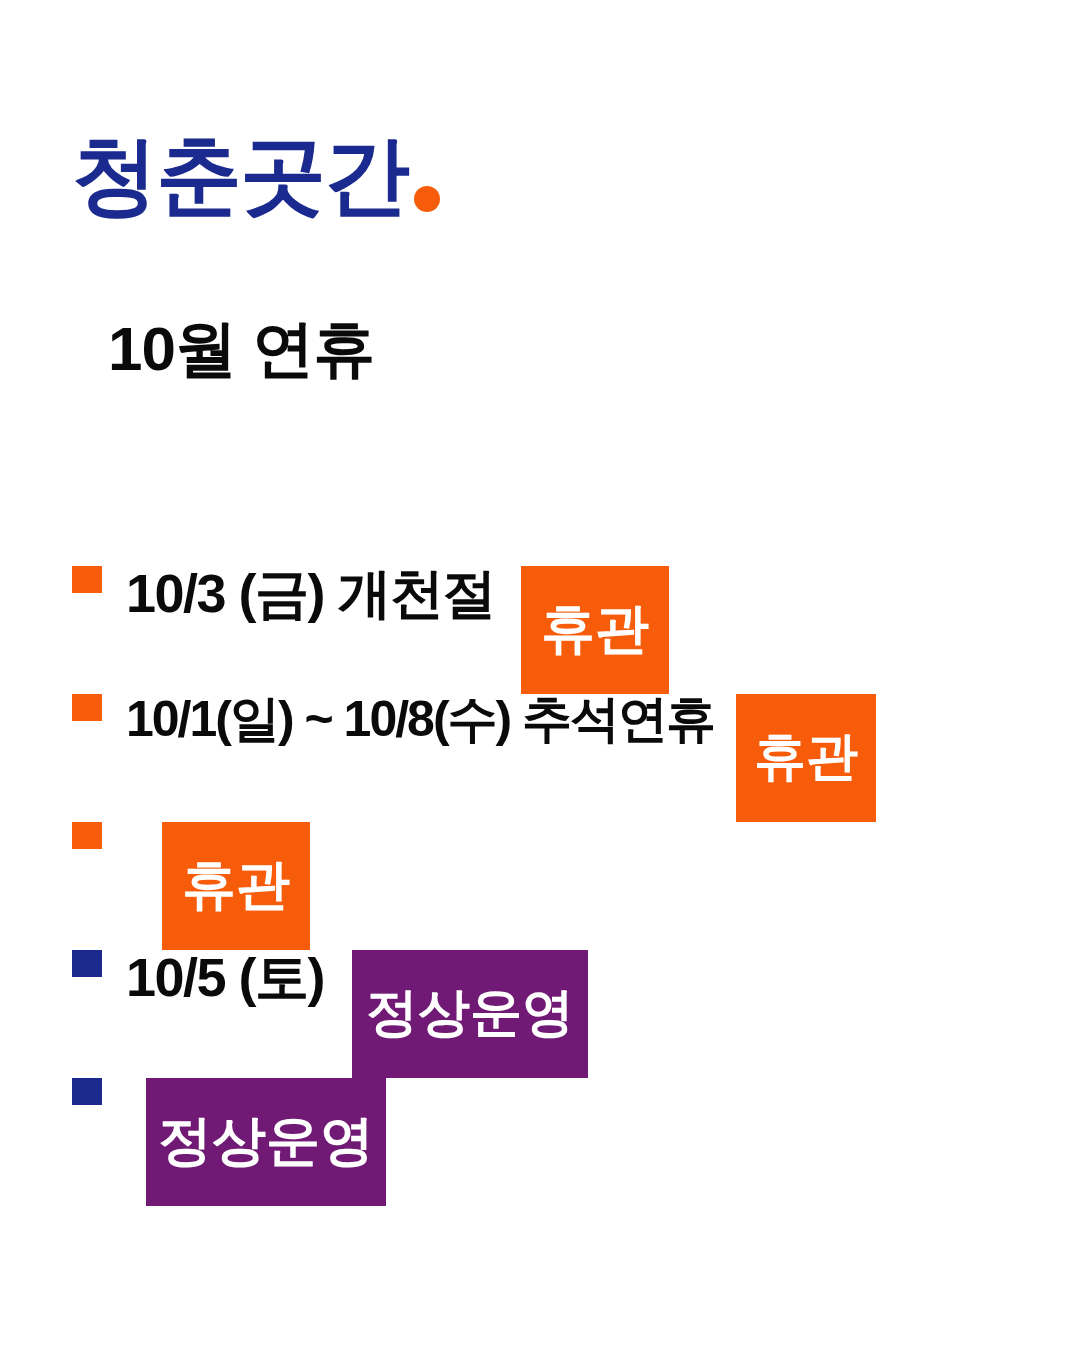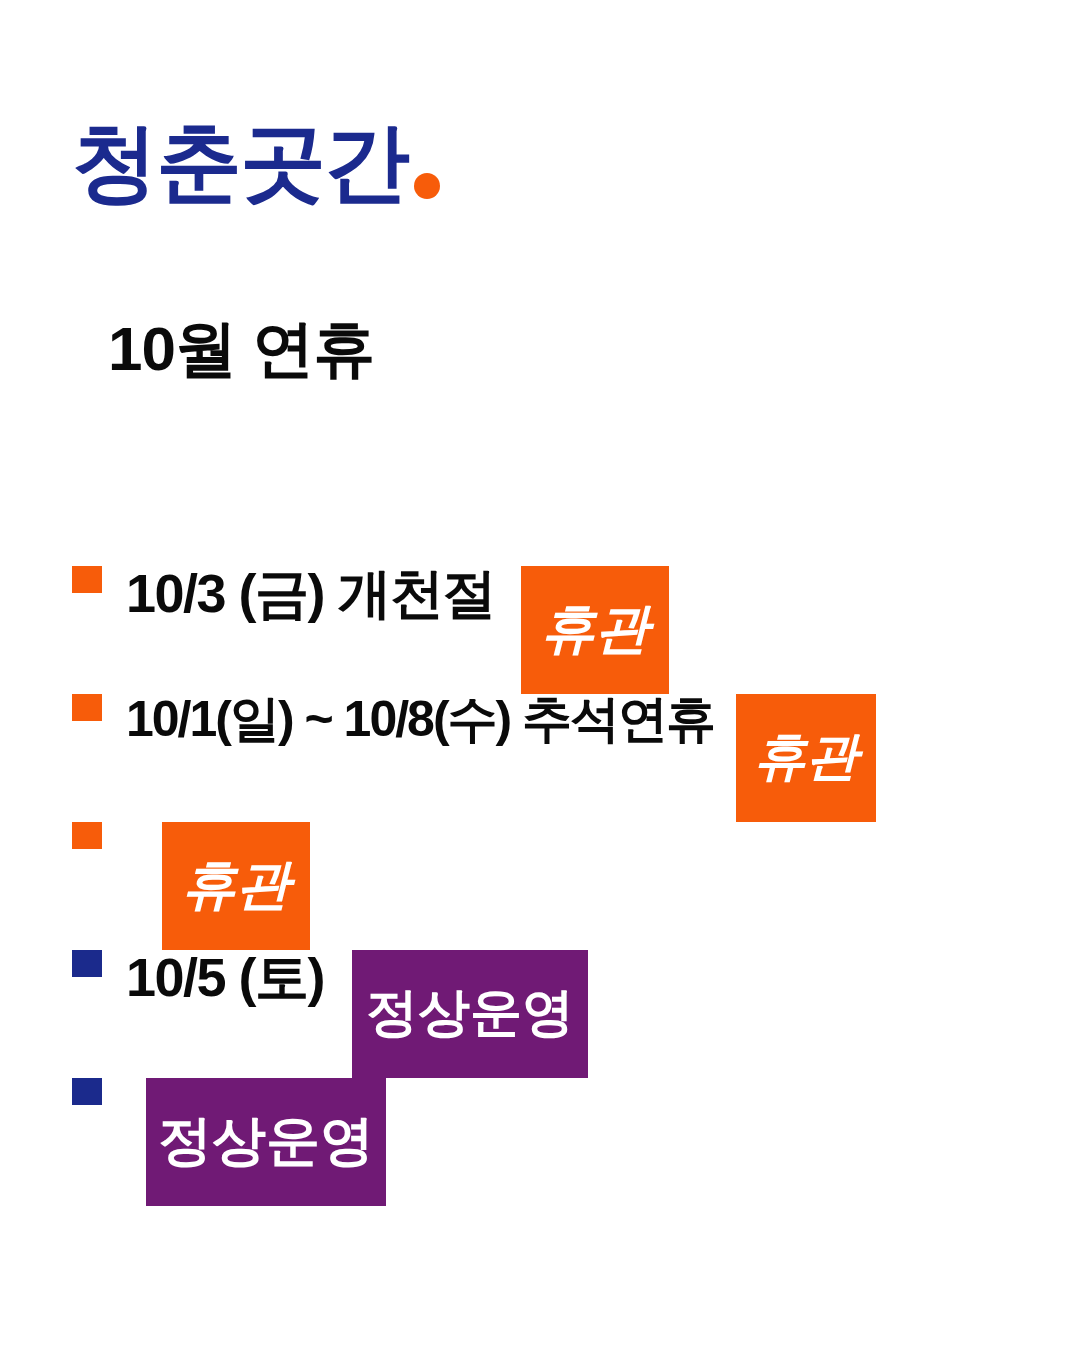--- a/index.html
+++ b/index.html
@@ -21,21 +21,21 @@
     width:1080px;
     height:1350px;
     background:#ffffff;
     padding:0;
   }
 
   
   .brand {
     position:absolute;
     left:72px;
-    top:119px;
+    top:132px;
     display:flex;
     align-items:baseline;
     line-height:1;
   }
   .brand-name {
     font-size:86px;
     font-weight:700;
     color:#1B2A8E;
     letter-spacing:-2px;
     line-height:1;
@@ -102,21 +102,21 @@
   .badge {
     display:inline-flex;
     align-items:center;
     justify-content:center;
     color:#ffffff;
     font-weight:700;
     white-space:nowrap;
     line-height:1;
     flex:0 0 auto;
   }
-  .badge.closed { background:#F75C0A;font-style:italic; }
+  .badge.closed { background:#F75C0A; }
   .badge.open   { background:#701a75; }
 
   
   .badge-r1 { font-size:54px; padding:16px 20px 20px; margin-left:26px; }
   .badge-r2 { font-size:52px; padding:15px 18px 19px; margin-left:22px; }
   .badge-r3 { font-size:54px; padding:16px 20px 20px; margin-left:36px; }
   .badge-r4 { font-size:52px; padding:14px 14px 18px; margin-left:28px; }
   .badge-r5 { font-size:54px; padding:14px 12px 18px; margin-left:20px; }
 </style>
 </head>

